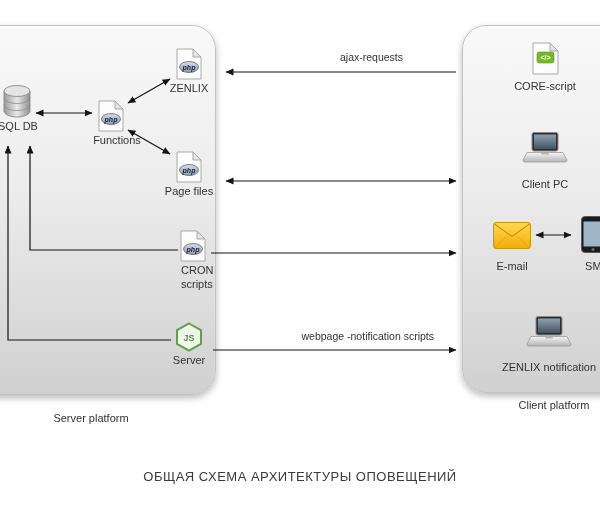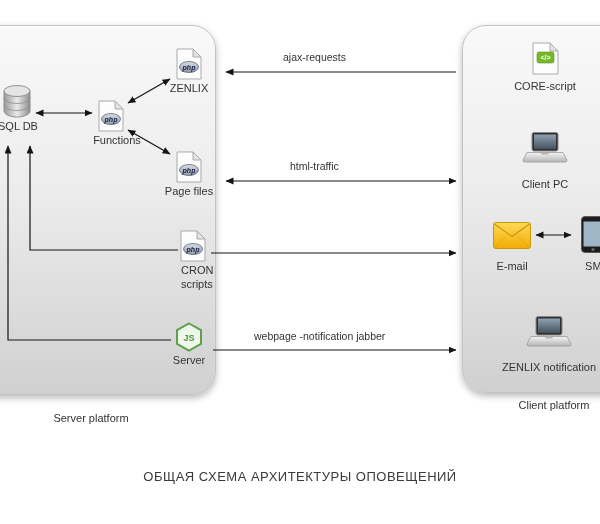--- a/index.html
+++ b/index.html
@@ -12,21 +12,21 @@
     border:1px solid #c2c2c2;
     box-shadow:0 3px 7px rgba(0,0,0,0.28), inset 0 1px 1px rgba(255,255,255,0.85);
   }
   .server-box { left:-62px; top:25px; width:278px; height:370px; }
   .client-box { left:462px; top:25px; width:200px; height:368px; }
 
   svg.arrows { position:absolute; left:0; top:0; width:600px; height:524px; pointer-events:none; }
   .icon { position:absolute; }
   .label { position:absolute; font-size:11px; color:#333; text-align:center; line-height:1.25; }
   .label.left { text-align:left; }
-  .arrow-label { position:absolute; font-size:10.5px; color:#333; text-align:left; white-space:nowrap; }
+  .arrow-label { position:absolute; font-size:10.5px; color:#333; text-align:right; white-space:nowrap; }
   .platform-label { position:absolute; font-size:11px; color:#333; text-align:center; }
   .title { position:absolute; left:0; right:0; top:469px; text-align:center; font-size:13px; color:#3a3a3a; letter-spacing:0.5px; }
   svg text { font-family:"Liberation Sans", sans-serif; }
   .defs-svg { position:absolute; width:0; height:0; }
 </style>
 </head>
 <body>
 
 <div class="canvas">
 
@@ -157,21 +157,20 @@
 
   <svg class="icon" style="left:525px; top:316px;" width="48" height="34" viewBox="0 0 48 34">
     <rect x="11" y="0.5" width="26" height="18.5" rx="2" fill="#2e2e30" stroke="#8a8a8a"></rect>
     <rect x="13" y="2.5" width="22" height="14.5" fill="url(#gradScreen)"></rect>
     <path d="M6 20.5 h36 l4 7.5 q0.3 2 -2 2 h-40 q-2.3 0 -2 -2 z" fill="url(#gradSilver)" stroke="#9a9a9a" stroke-width="0.8"></path>
     <rect x="20" y="21" width="8" height="1.6" rx="0.8" fill="#b5b5b5"></rect>
   </svg>
   <div class="label" style="left:493px; top:361px; width:112px;">ZENLIX notification</div>
 
   <div class="arrow-label" style="left:283px; top:51px; width:120px;">ajax-requests</div>
-  <div class="arrow-label" style="left:290px; top:160px; width:120px;">html-traffic</div>
-  <div class="arrow-label" style="left:254px; top:330px; width:180px;">webpage -notification jabber</div>
+  <div class="arrow-label" style="left:254px; top:330px; width:180px;">webpage -notification scripts</div>
 
   <div class="platform-label" style="left:36px; top:412px; width:110px;">Server platform</div>
   <div class="platform-label" style="left:499px; top:399px; width:110px;">Client platform</div>
 
   <div class="title">ОБЩАЯ СХЕМА АРХИТЕКТУРЫ ОПОВЕЩЕНИЙ</div>
 
 </div>
 
 </body></html>

